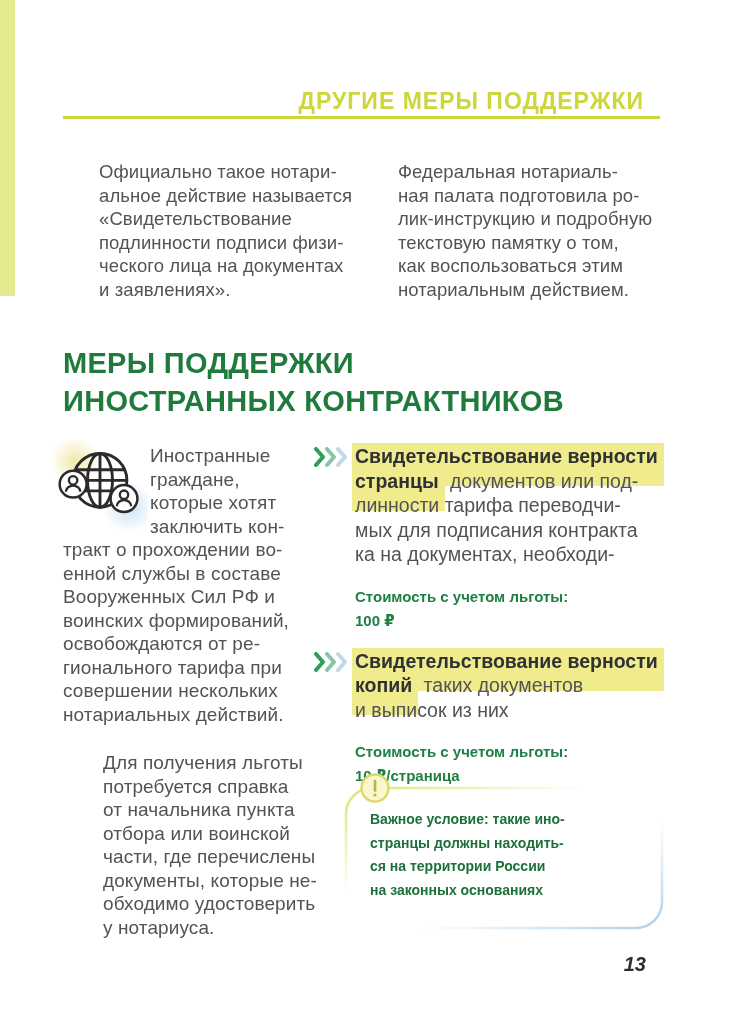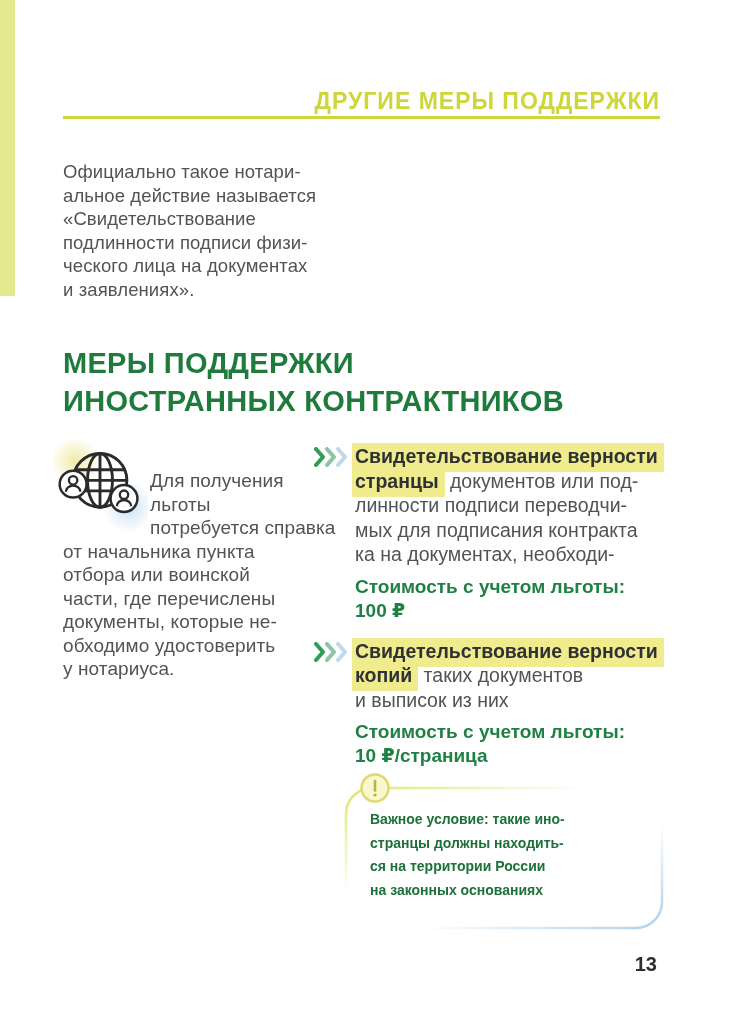--- a/index.html
+++ b/index.html
@@ -15,69 +15,75 @@
   html,body{margin:0;padding:0;}
   body{
     width:730px;height:1024px;position:relative;background:#ffffff;overflow:hidden;
     font-family:"Liberation Sans","DejaVu Sans",sans-serif;color:var(--body);
   }
   .abs{position:absolute;}
   .pre{white-space:pre-line;}
 
   .side-bar{left:0;top:0;width:15px;height:296px;background:var(--bar);}
 
-  .eyebrow{top:88px;left:63px;width:597px;text-align:right;
+  .eyebrow{top:88px;left:47px;width:597px;text-align:right;
     color:var(--lime);font-weight:bold;font-size:23px;line-height:26px;letter-spacing:1px;}
   .rule{top:116px;left:63px;width:597px;height:3px;background:var(--lime);}
 
   .intro{top:160px;left:63px;width:600px;display:flex;}
-  .intro .col1{width:280px;}
+  .intro .col1{width:280px;margin-left:36px;}
   .intro .spacer{width:38px;}
   .intro .col2{width:282px;}
   .intro p{margin:0;font-size:18.5px;line-height:23.5px;letter-spacing:.1px;}
 
   .section-title{top:344px;left:63px;width:620px;
     color:var(--green-dark);font-weight:bold;font-size:29px;line-height:38px;letter-spacing:.3px;}
 
   .main-left{top:444px;left:63px;width:278px;font-size:19px;line-height:23.5px;letter-spacing:.1px;}
   .main-left p{margin:0;}
-  .main-left .para2{margin-top:25px;}
+  .main-left .para2{margin-top:25px;margin-left:40px;}
   .icon-float{float:left;width:90px;height:94px;margin-left:-11px;margin-right:8px;}
   .icon-float svg{width:96px;height:96px;margin-top:-4px;}
 
   .main-right{top:444px;left:312px;width:360px;}
   .benefit{position:relative;padding-left:43px;}
   .benefit + .benefit{margin-top:16px;}
   .chevrons{position:absolute;left:2px;top:3px;width:34px;height:20px;}
   .b-line{font-size:19.5px;line-height:24.5px;color:var(--body);white-space:nowrap;}
-  .b-line mark{background:var(--hl);color:var(--dark);font-weight:bold;padding:2px 6px 5px 3px;margin-left:-3px;}
-  .price{margin-top:8px;color:var(--green-price);font-weight:bold;font-size:19px;line-height:24px;}
+  .b-line mark{background:var(--hl);color:var(--dark);font-weight:bold;padding:2px 6px 19px 3px;margin-left:-3px;}
+  .price{margin-top:18px;color:var(--green-price);font-weight:bold;font-size:15px;line-height:24px;}
 
   .note-svg{top:770px;left:338px;width:336px;height:172px;}
   .note-text{top:808px;left:370px;width:290px;color:var(--green-note);
     font-weight:bold;font-size:14px;line-height:23.5px;}
 
-  .page-number{top:953px;right:73px;color:#2e2e2e;font-weight:bold;font-size:20px;}
+  .page-number{top:953px;right:84px;color:#2e2e2e;font-weight:bold;font-size:20px;font-style:italic;}
 </style>
 </head>
 <body>
 
 <div class="abs side-bar"></div>
 
 <div class="abs eyebrow">ДРУГИЕ МЕРЫ ПОДДЕРЖКИ</div>
 <div class="abs rule"></div>
 
 <div class="abs intro">
   <p class="col1 pre">Официально такое нотари-
 альное действие называется
 «Свидетельствование
 подлинности подписи физи-
 ческого лица на документах
 и заявлениях».</p>
   <div class="spacer"></div>
+  <p class="col2 pre">Федеральная нотариаль-
+ная палата подготовила ро-
+лик-инструкцию и подробную
+текстовую памятку о том,
+как воспользоваться этим
+нотариальным действием.</p>
 </div>
 
 <div class="abs section-title pre">МЕРЫ ПОДДЕРЖКИ
 ИНОСТРАННЫХ КОНТРАКТНИКОВ</div>
 
 <div class="abs main-left">
   <span class="icon-float">
     <svg viewBox="0 0 100 100" xmlns="http://www.w3.org/2000/svg" aria-hidden="true">
       <defs>
         <radialGradient id="gy">
@@ -104,20 +110,32 @@
         <circle cx="22" cy="42" r="4.4" fill="none" stroke="#2b2b2b" stroke-width="2.4"></circle>
         <path d="M14.5,54 a7.5,6.5 0 0 1 15,0" fill="none" stroke="#2b2b2b" stroke-width="2.4"></path>
       </g>
       <g>
         <circle cx="75" cy="61" r="14" fill="#ffffff" stroke="#2b2b2b" stroke-width="2.6"></circle>
         <circle cx="75" cy="57" r="4.4" fill="none" stroke="#2b2b2b" stroke-width="2.4"></circle>
         <path d="M67.5,69 a7.5,6.5 0 0 1 15,0" fill="none" stroke="#2b2b2b" stroke-width="2.4"></path>
       </g>
     </svg>
   </span>
+  <p class="para1 pre">Иностранные
+граждане,
+которые хотят
+заключить кон-
+тракт о прохождении во-
+енной службы в составе
+Вооруженных Сил РФ и
+воинских формирований,
+освобождаются от ре-
+гионального тарифа при
+совершении нескольких
+нотариальных действий.</p>
   <p class="para2 pre">Для получения льготы
 потребуется справка
 от начальника пункта
 отбора или воинской
 части, где перечислены
 документы, которые не-
 обходимо удостоверить
 у нотариуса.</p>
 </div>
 
@@ -125,21 +143,21 @@
 
   <div class="benefit">
     <svg class="chevrons" viewBox="0 0 34 20">
       <polyline points="2,2 9,10 2,18" fill="none" stroke="#2f9e58" stroke-width="4" stroke-linecap="round" stroke-linejoin="round"></polyline>
       <polyline points="13,2 20,10 13,18" fill="none" stroke="#8cc5a6" stroke-width="4" stroke-linecap="round" stroke-linejoin="round"></polyline>
       <polyline points="24,2 31,10 24,18" fill="none" stroke="#c2d9ea" stroke-width="4" stroke-linecap="round" stroke-linejoin="round"></polyline>
     </svg>
     <div>
         <div class="b-line"><mark>Свидетельствование верности</mark></div>
         <div class="b-line"><mark>странцы</mark> документов или под-</div>
-        <div class="b-line">линности подписи переводчи-</div>
+        <div class="b-line">линности тарифа переводчи-</div>
         <div class="b-line">мых для подписания контракта</div>
         <div class="b-line">ка на документах, необходи-</div>
       </div>
     <div class="price">
       <div>Стоимость с учетом льготы:</div>
       <div>100 ₽</div>
     </div>
   </div>
 
   <div class="benefit">

